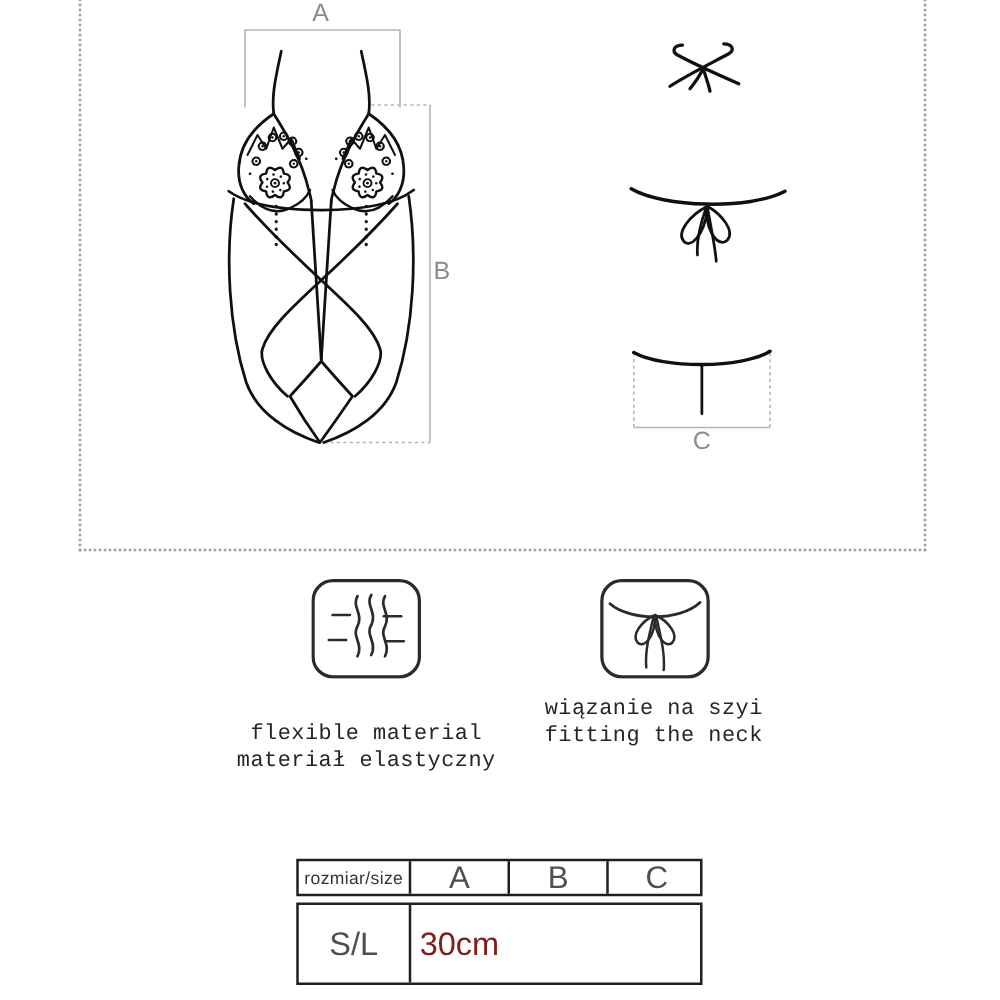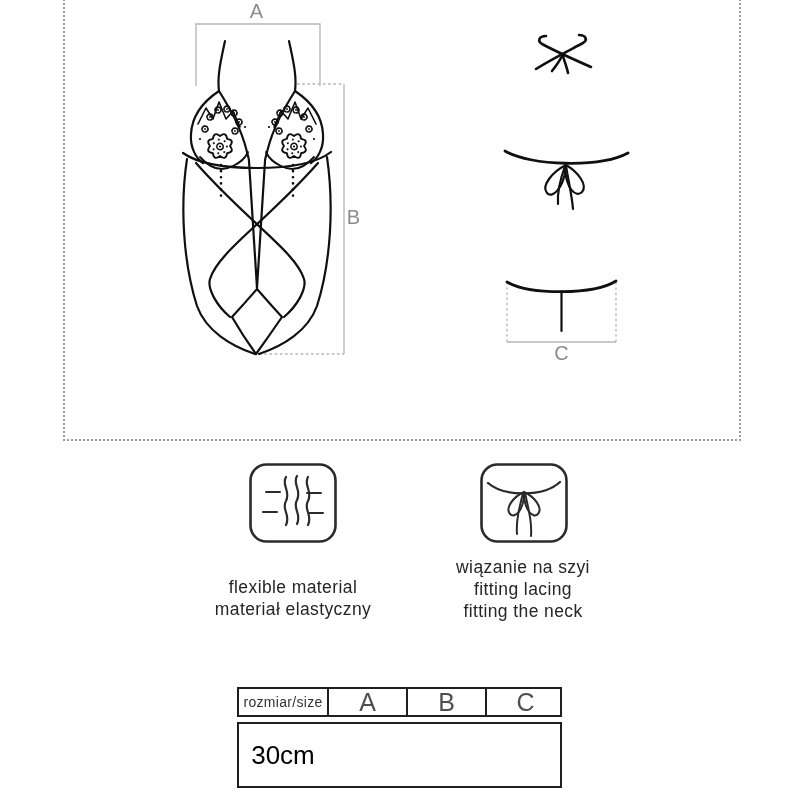--- a/index.html
+++ b/index.html
@@ -12,38 +12,38 @@
     border:2px dotted #9c9c9c;box-sizing:border-box;
   }
   .abs{position:absolute;}
   .meas-label{
     position:absolute;color:#8c8c8c;font-size:20px;line-height:22px;
     text-align:center;letter-spacing:1px;
   }
   .icon-box{position:absolute;width:88px;height:80px;}
   .caption{
     position:absolute;text-align:center;color:#262626;
-    font-size:17.5px;line-height:22px;letter-spacing:.4px;font-weight:500;
+    font-size:17.5px;line-height:22px;letter-spacing:.4px;font-weight:500;font-family:Liberation Mono, monospace;
   }
   .size-table{position:absolute;left:237px;top:687px;width:325px;}
   .trow{
     display:grid;grid-template-columns:88px 79px 79px 79px;
     box-sizing:border-box;border:2px solid #1f1f1f;background:#fff;
   }
   .trow.head{height:30px;}
   .trow.body{height:66px;margin-top:5px;}
   .tcell{
     display:flex;align-items:center;justify-content:center;
     border-left:2px solid #1f1f1f;box-sizing:border-box;overflow:hidden;
   }
   .tcell:first-child{border-left:none;}
   .th-label{font-size:14px;color:#333;letter-spacing:.3px;}
   .th-big{font-size:25px;color:#4f4f4f;}
   .td-size{font-size:26px;color:#4f4f4f;}
-  .td-val{font-size:26px;color:#000000;}
+  .td-val{font-size:26px;color:#7f1d1d;}
   svg{display:block;}
 </style>
 </head>
 <body>
 
 <div class="dotted-frame"></div>
 
 <svg class="abs" style="left:0;top:0" width="800" height="460" viewBox="0 0 800 460">
   <defs>
     <g id="flw">
@@ -173,27 +173,27 @@
     <path stroke-width="2" d="M 45 30 C 49 48 52 60 51 73"></path>
   </svg>
 </div>
 
 <div class="caption" style="left:173px;top:576px;width:240px">
   <div>flexible material</div>
   <div>materiał elastyczny</div>
 </div>
 <div class="caption" style="left:403px;top:556px;width:240px">
   <div>wiązanie na szyi</div>
-  <div>fitting lacing</div>
   <div>fitting the neck</div>
 </div>
 
 <div class="size-table">
   <div class="trow head">
     <div class="tcell th-label">rozmiar/size</div>
     <div class="tcell th-big">A</div>
     <div class="tcell th-big">B</div>
     <div class="tcell th-big">C</div>
   </div>
   <div class="trow body">
+    <div class="tcell td-size">S/L</div>
     <div class="tcell td-val">30cm</div>
   </div>
 </div>
 
 </body></html>

